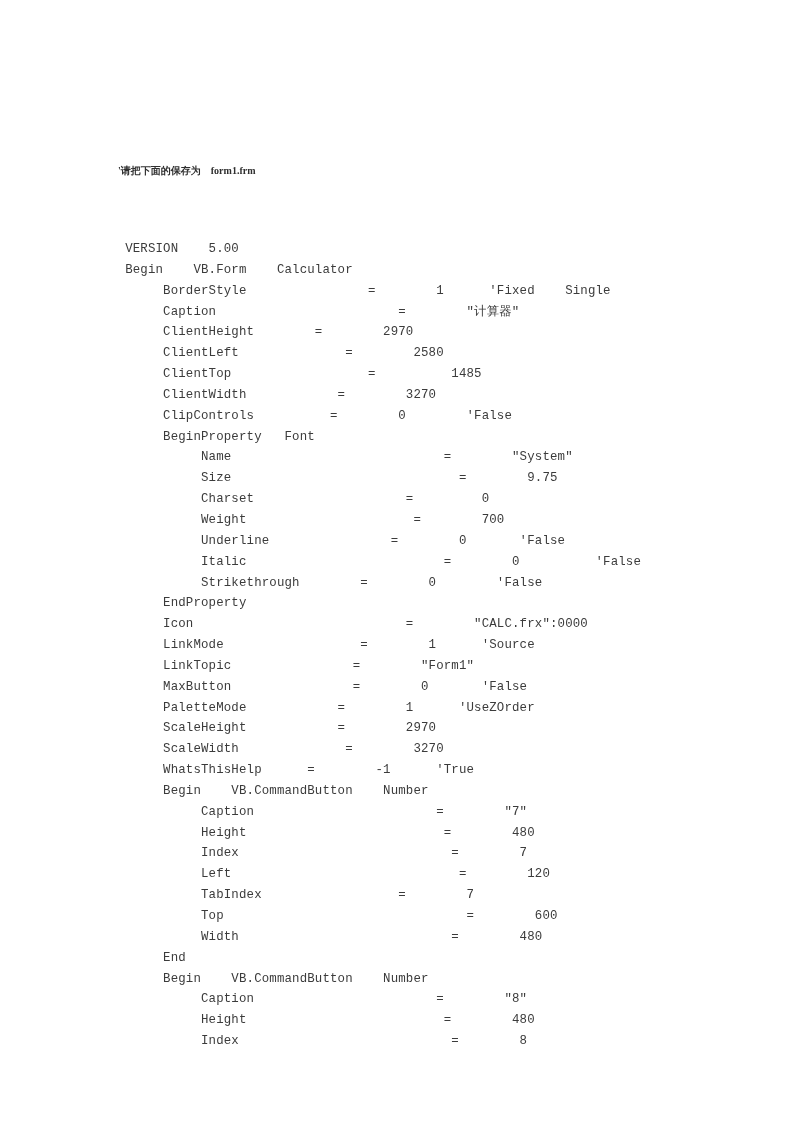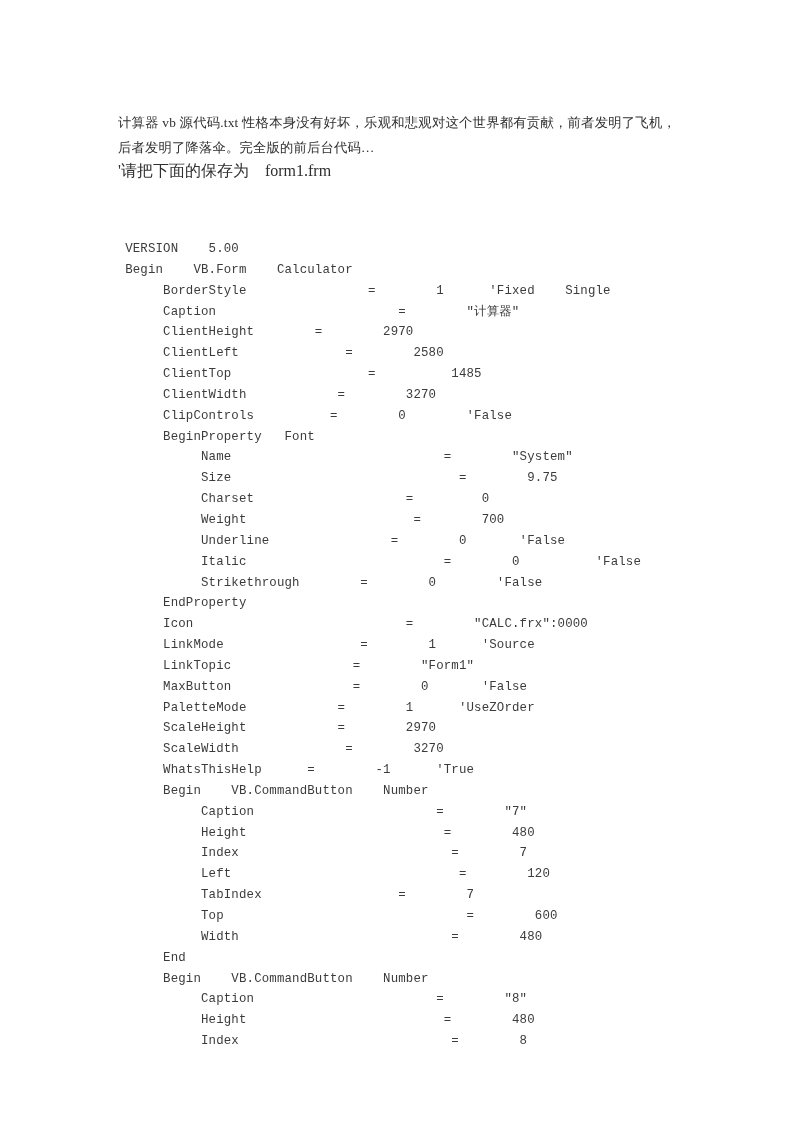--- a/index.html
+++ b/index.html
@@ -32,24 +32,25 @@
     color: #2f2f2f;
     text-align: justify;
     letter-spacing: 0.2px;
   }
 
   
   .save-note {
     position: absolute;
     left: 118px;
     top: 160px;
-    font-size: 16px;
+    font-size: 10px;
     line-height: 22px;
     color: #2f2f2f;
     white-space: pre;
+    font-weight: bold;
   }
 
   
   .code-listing {
     position: absolute;
     left: 110px;
     top: 199px;
     width: 660px;
     font-family: "Liberation Mono", "DejaVu Sans Mono", monospace;
     font-size: 12.4px;
@@ -63,19 +64,18 @@
     display: block;
     height: 20.85px;
     white-space: pre;
   }
 </style>
 </head>
 <body>
 
 <div class="page">
 
-  <p class="intro">计算器 vb 源代码.txt 性格本身没有好坏，乐观和悲观对这个世界都有贡献，前者发明了飞机，后者发明了降落伞。完全版的前后台代码…</p>
 
   <div class="save-note">'请把下面的保存为    form1.frm</div>
 
   <pre class="code-listing"><span class="ln">  VERSION    5.00</span><span class="ln">  Begin    VB.Form    Calculator</span><span class="ln">       BorderStyle                =        1      'Fixed    Single</span><span class="ln">       Caption                        =        "计算器"</span><span class="ln">       ClientHeight        =        2970</span><span class="ln">       ClientLeft              =        2580</span><span class="ln">       ClientTop                  =          1485</span><span class="ln">       ClientWidth            =        3270</span><span class="ln">       ClipControls          =        0        'False</span><span class="ln">       BeginProperty   Font</span><span class="ln">            Name                            =        "System"</span><span class="ln">            Size                              =        9.75</span><span class="ln">            Charset                    =         0</span><span class="ln">            Weight                      =        700</span><span class="ln">            Underline                =        0       'False</span><span class="ln">            Italic                          =        0          'False</span><span class="ln">            Strikethrough        =        0        'False</span><span class="ln">       EndProperty</span><span class="ln">       Icon                            =        "CALC.frx":0000</span><span class="ln">       LinkMode                  =        1      'Source</span><span class="ln">       LinkTopic                =        "Form1"</span><span class="ln">       MaxButton                =        0       'False</span><span class="ln">       PaletteMode            =        1      'UseZOrder</span><span class="ln">       ScaleHeight            =        2970</span><span class="ln">       ScaleWidth              =        3270</span><span class="ln">       WhatsThisHelp      =        -1      'True</span><span class="ln">       Begin    VB.CommandButton    Number</span><span class="ln">            Caption                        =        "7"</span><span class="ln">            Height                          =        480</span><span class="ln">            Index                            =        7</span><span class="ln">            Left                              =        120</span><span class="ln">            TabIndex                  =        7</span><span class="ln">            Top                                =        600</span><span class="ln">            Width                            =        480</span><span class="ln">       End</span><span class="ln">       Begin    VB.CommandButton    Number</span><span class="ln">            Caption                        =        "8"</span><span class="ln">            Height                          =        480</span><span class="ln">            Index                            =        8</span></pre>
 
 </div>
 
 </body></html>

